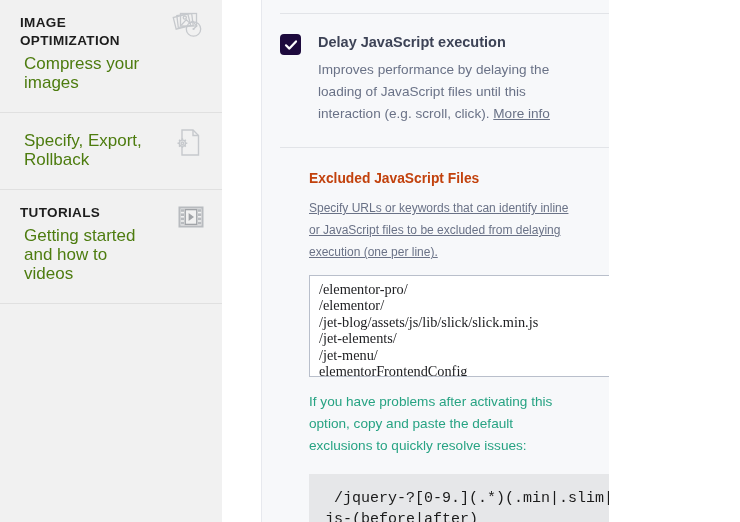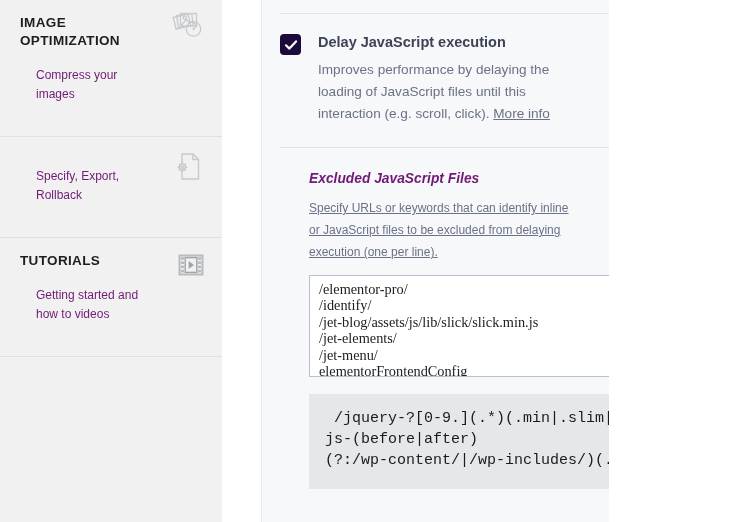--- a/index.html
+++ b/index.html
@@ -47,24 +47,24 @@
   .side-title {
     font-size: 13.5px;
     font-weight: bold;
     color: #1d1d1d;
     letter-spacing: 0.35px;
     line-height: 18px;
     margin: 0 0 3px 0;
     padding-right: 42px;
   }
   .side-sub {
-    font-size: 12px;
-    color: #701a75;
+    font-size: 17px;
+    color: #4d7c0f;
     line-height: 19px;
-    margin: 16px;
+    margin: 4px;
     padding-right: 44px;
     font-weight: 400;
   }
   .side-icon {
     position: absolute;
     right: 16px;
     width: 34px;
     height: 34px;
     opacity: 0.92;
   }
@@ -133,24 +133,23 @@
     text-decoration: underline;
   }
 
   
   .section {
     padding: 22px 30px 0 47px;
   }
   .sec-title {
     font-size: 13.8px;
     font-weight: bold;
-    color: #701a75;
+    color: #c2410c;
     line-height: 18px;
     margin: 0 0 9px 0;
-    font-style: italic;
   }
   .sec-desc {
     font-size: 12px;
     color: #6a7287;
     line-height: 22px;
     margin: 0 0 12px 0;
     max-width: 400px;
     text-decoration: underline;
   }
 
@@ -342,41 +341,42 @@
 
     <div class="rule"></div>
 
     <div class="section">
 
       <p class="sec-title">Excluded JavaScript Files</p>
       <p class="sec-desc">Specify URLs or keywords that can identify inline or JavaScript files to be excluded from delaying execution (one per line).</p>
 
       <div class="ta-wrap">
         <div class="ta-text">/elementor-pro/
-/identify/
+/elementor/
 /jet-blog/assets/js/lib/slick/slick.min.js
 /jet-elements/
 /jet-menu/
 elementorFrontendConfig</div>
         <div class="ta-scroll">
           <span class="sb-arrow up">
               <i></i>
             </span>
           <span class="sb-thumb"></span>
           <span class="sb-arrow dn">
               <i></i>
             </span>
         </div>
         <span class="sb-grip">
           <span></span>
             <span></span>
             <span></span>
         </span>
       </div>
 
+      <p class="note">If you have problems after activating this option, copy and paste the default exclusions to quickly resolve issues:</p>
 
       <div class="code"> /jquery-?[0-9.](.*)(.min|.slim|.slim.min)?.js
 js-(before|after)
 (?:/wp-content/|/wp-includes/)(.*)</div>
 
       <p class="note last"></p>
 
     </div>
   </section>
 </div>

